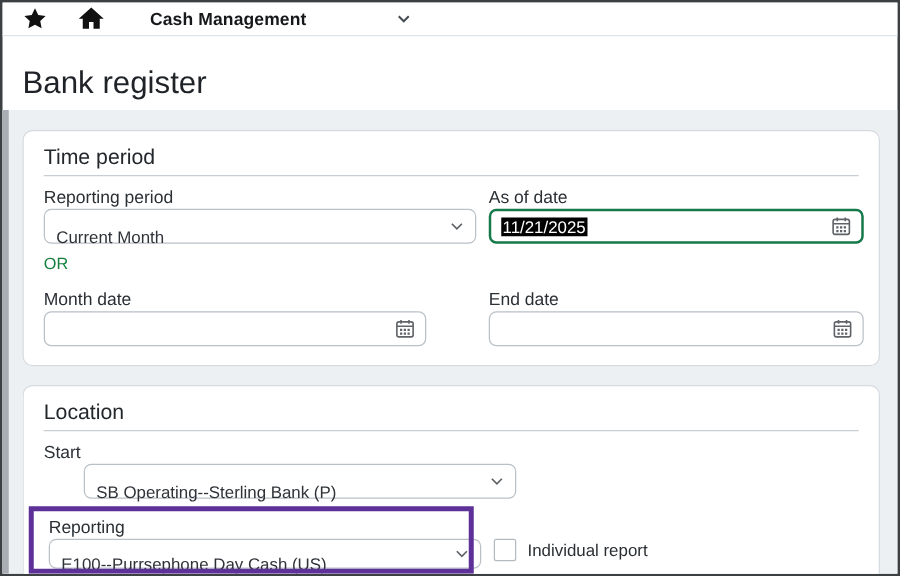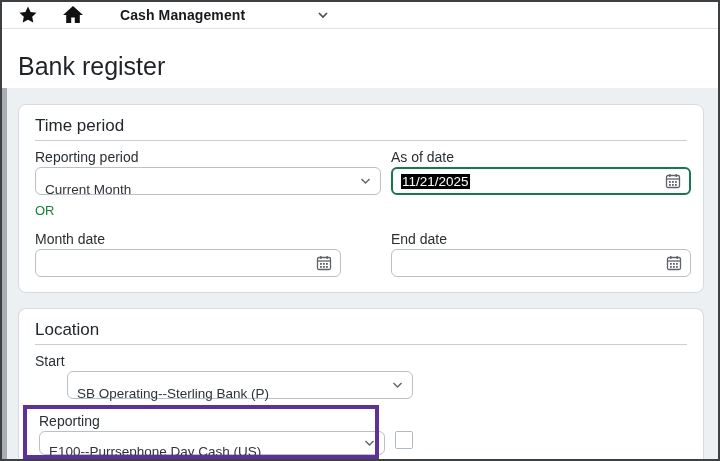--- a/index.html
+++ b/index.html
@@ -229,16 +229,17 @@
         <svg width="11" height="7" viewBox="0 0 11 7">
             <path d="M1.5 1.5 L5.5 5.5 L9.5 1.5" fill="none" stroke="#5f6368" stroke-width="1.4"></path>
           </svg>
       </span>
     </div>
 
     <div class="annotation-box"></div>
 
     <div class="checkbox-row">
       <span class="checkbox"></span>
+      <span class="checkbox-label">Individual report</span>
     </div>
   </div>
 
 </div>
 
 </body></html>

